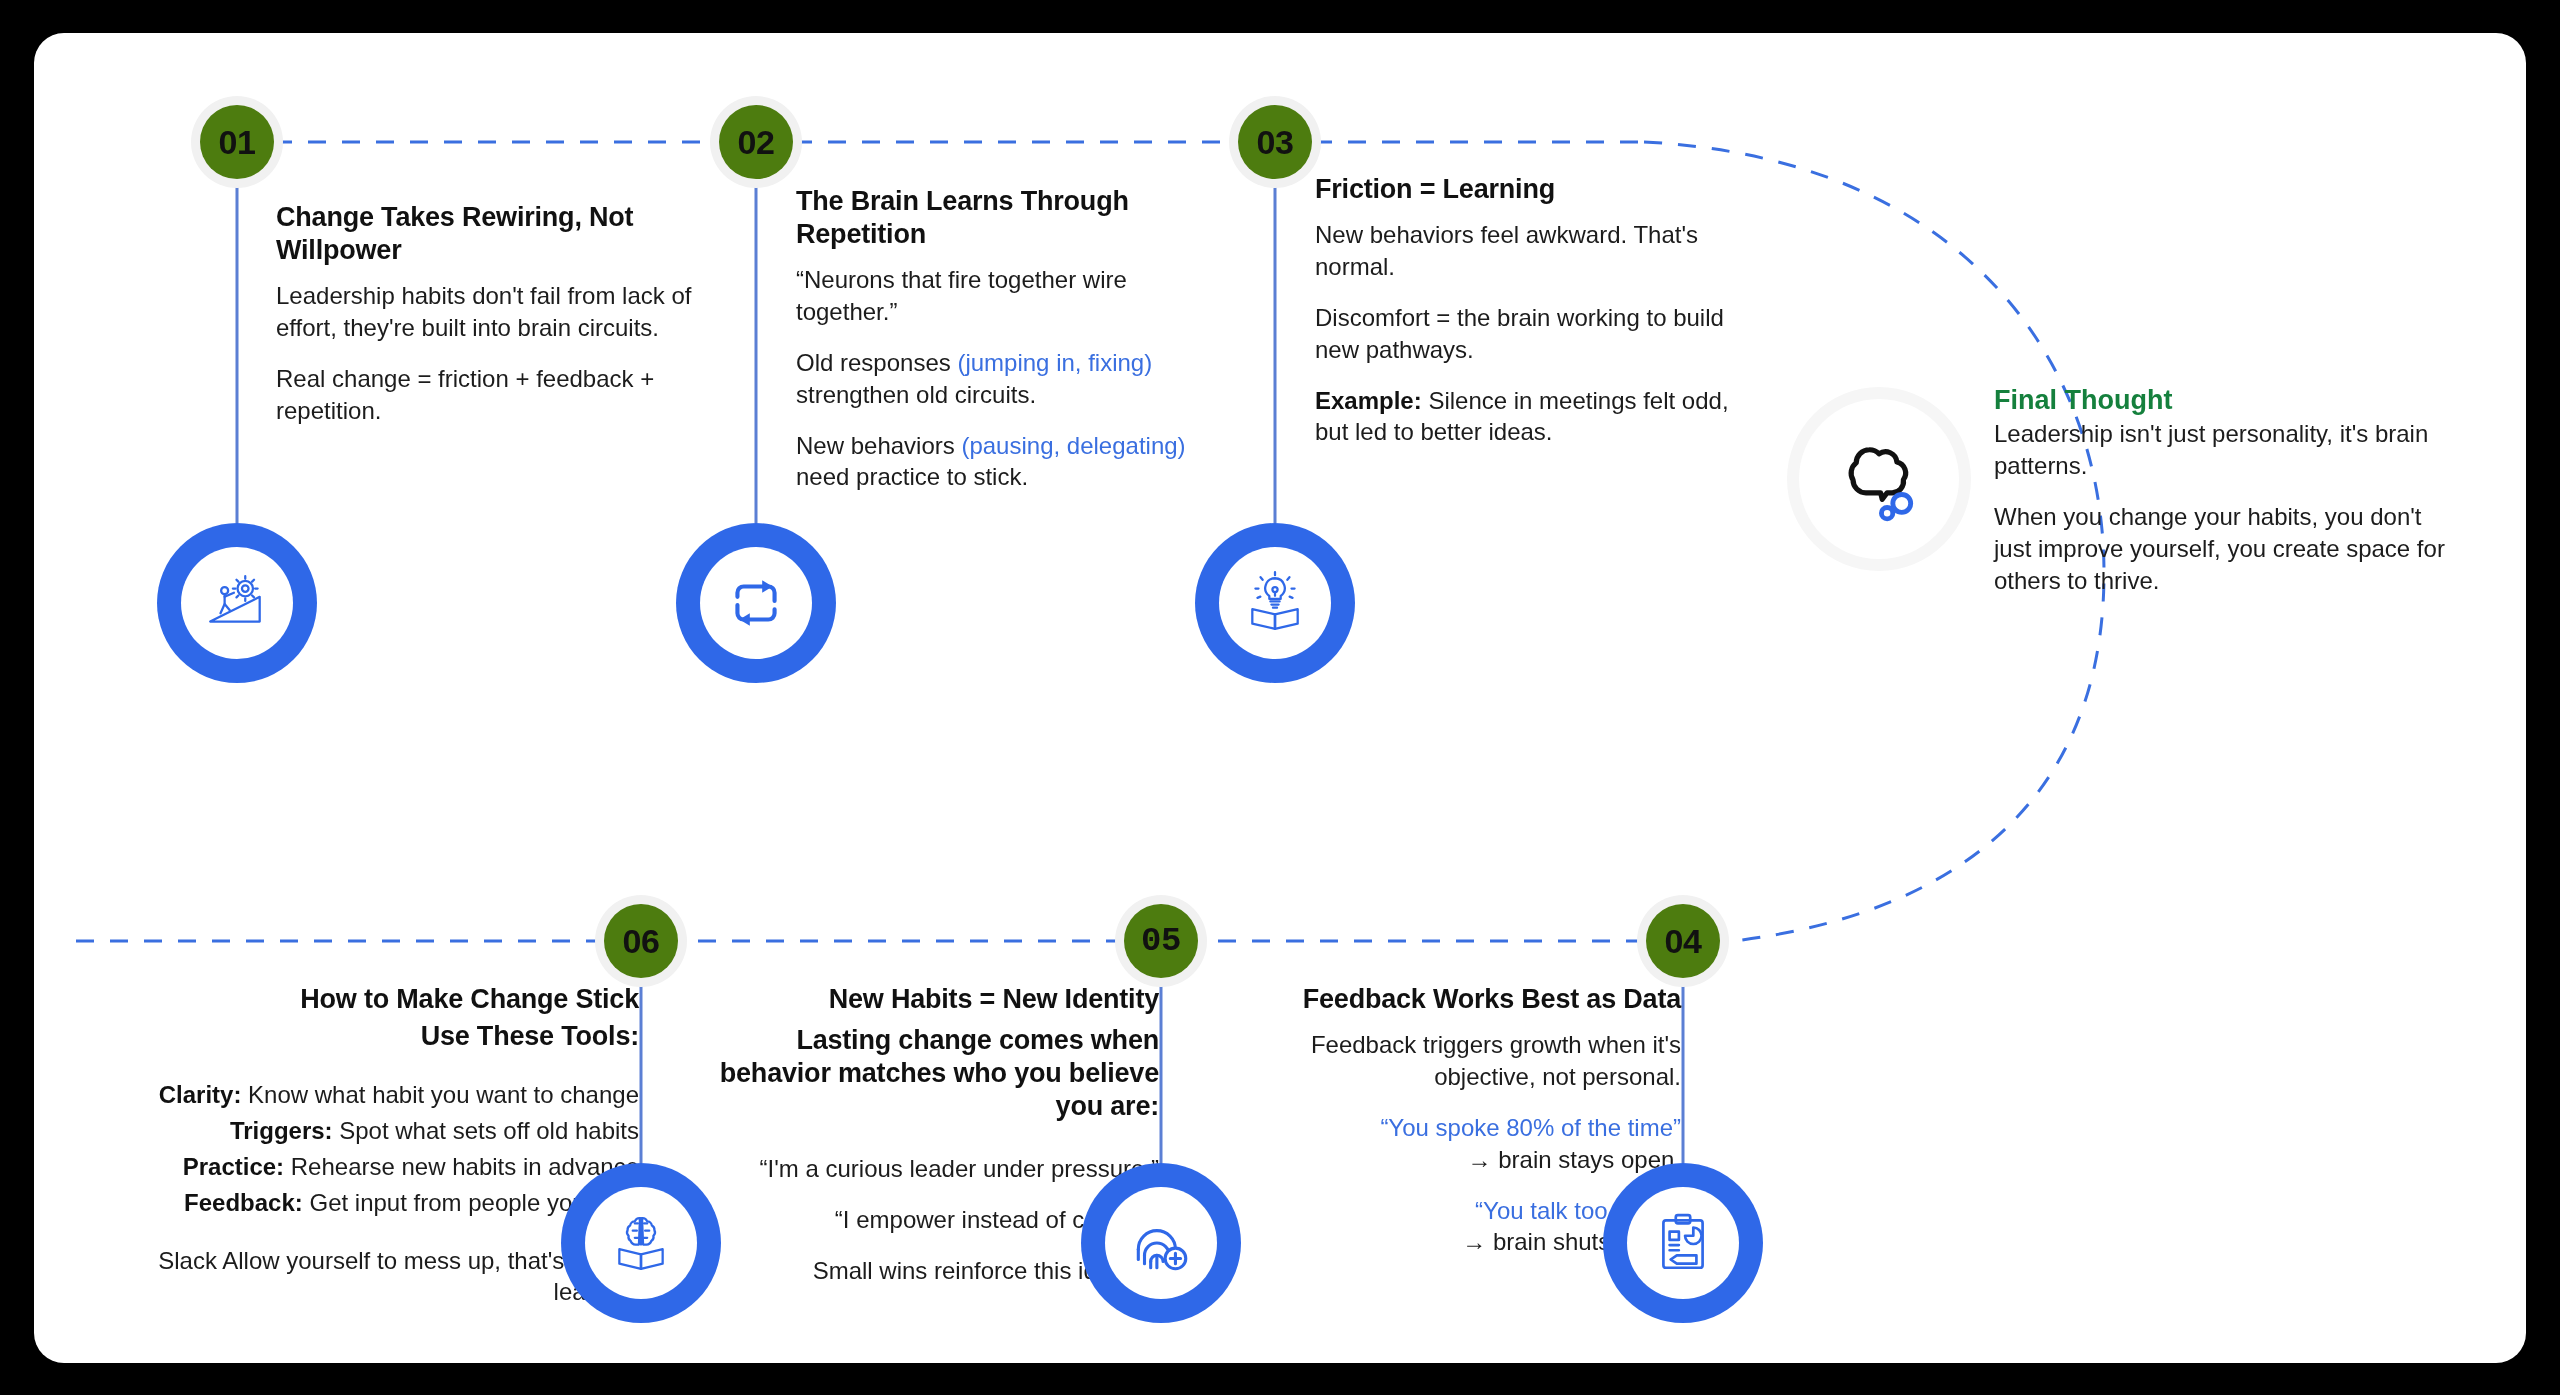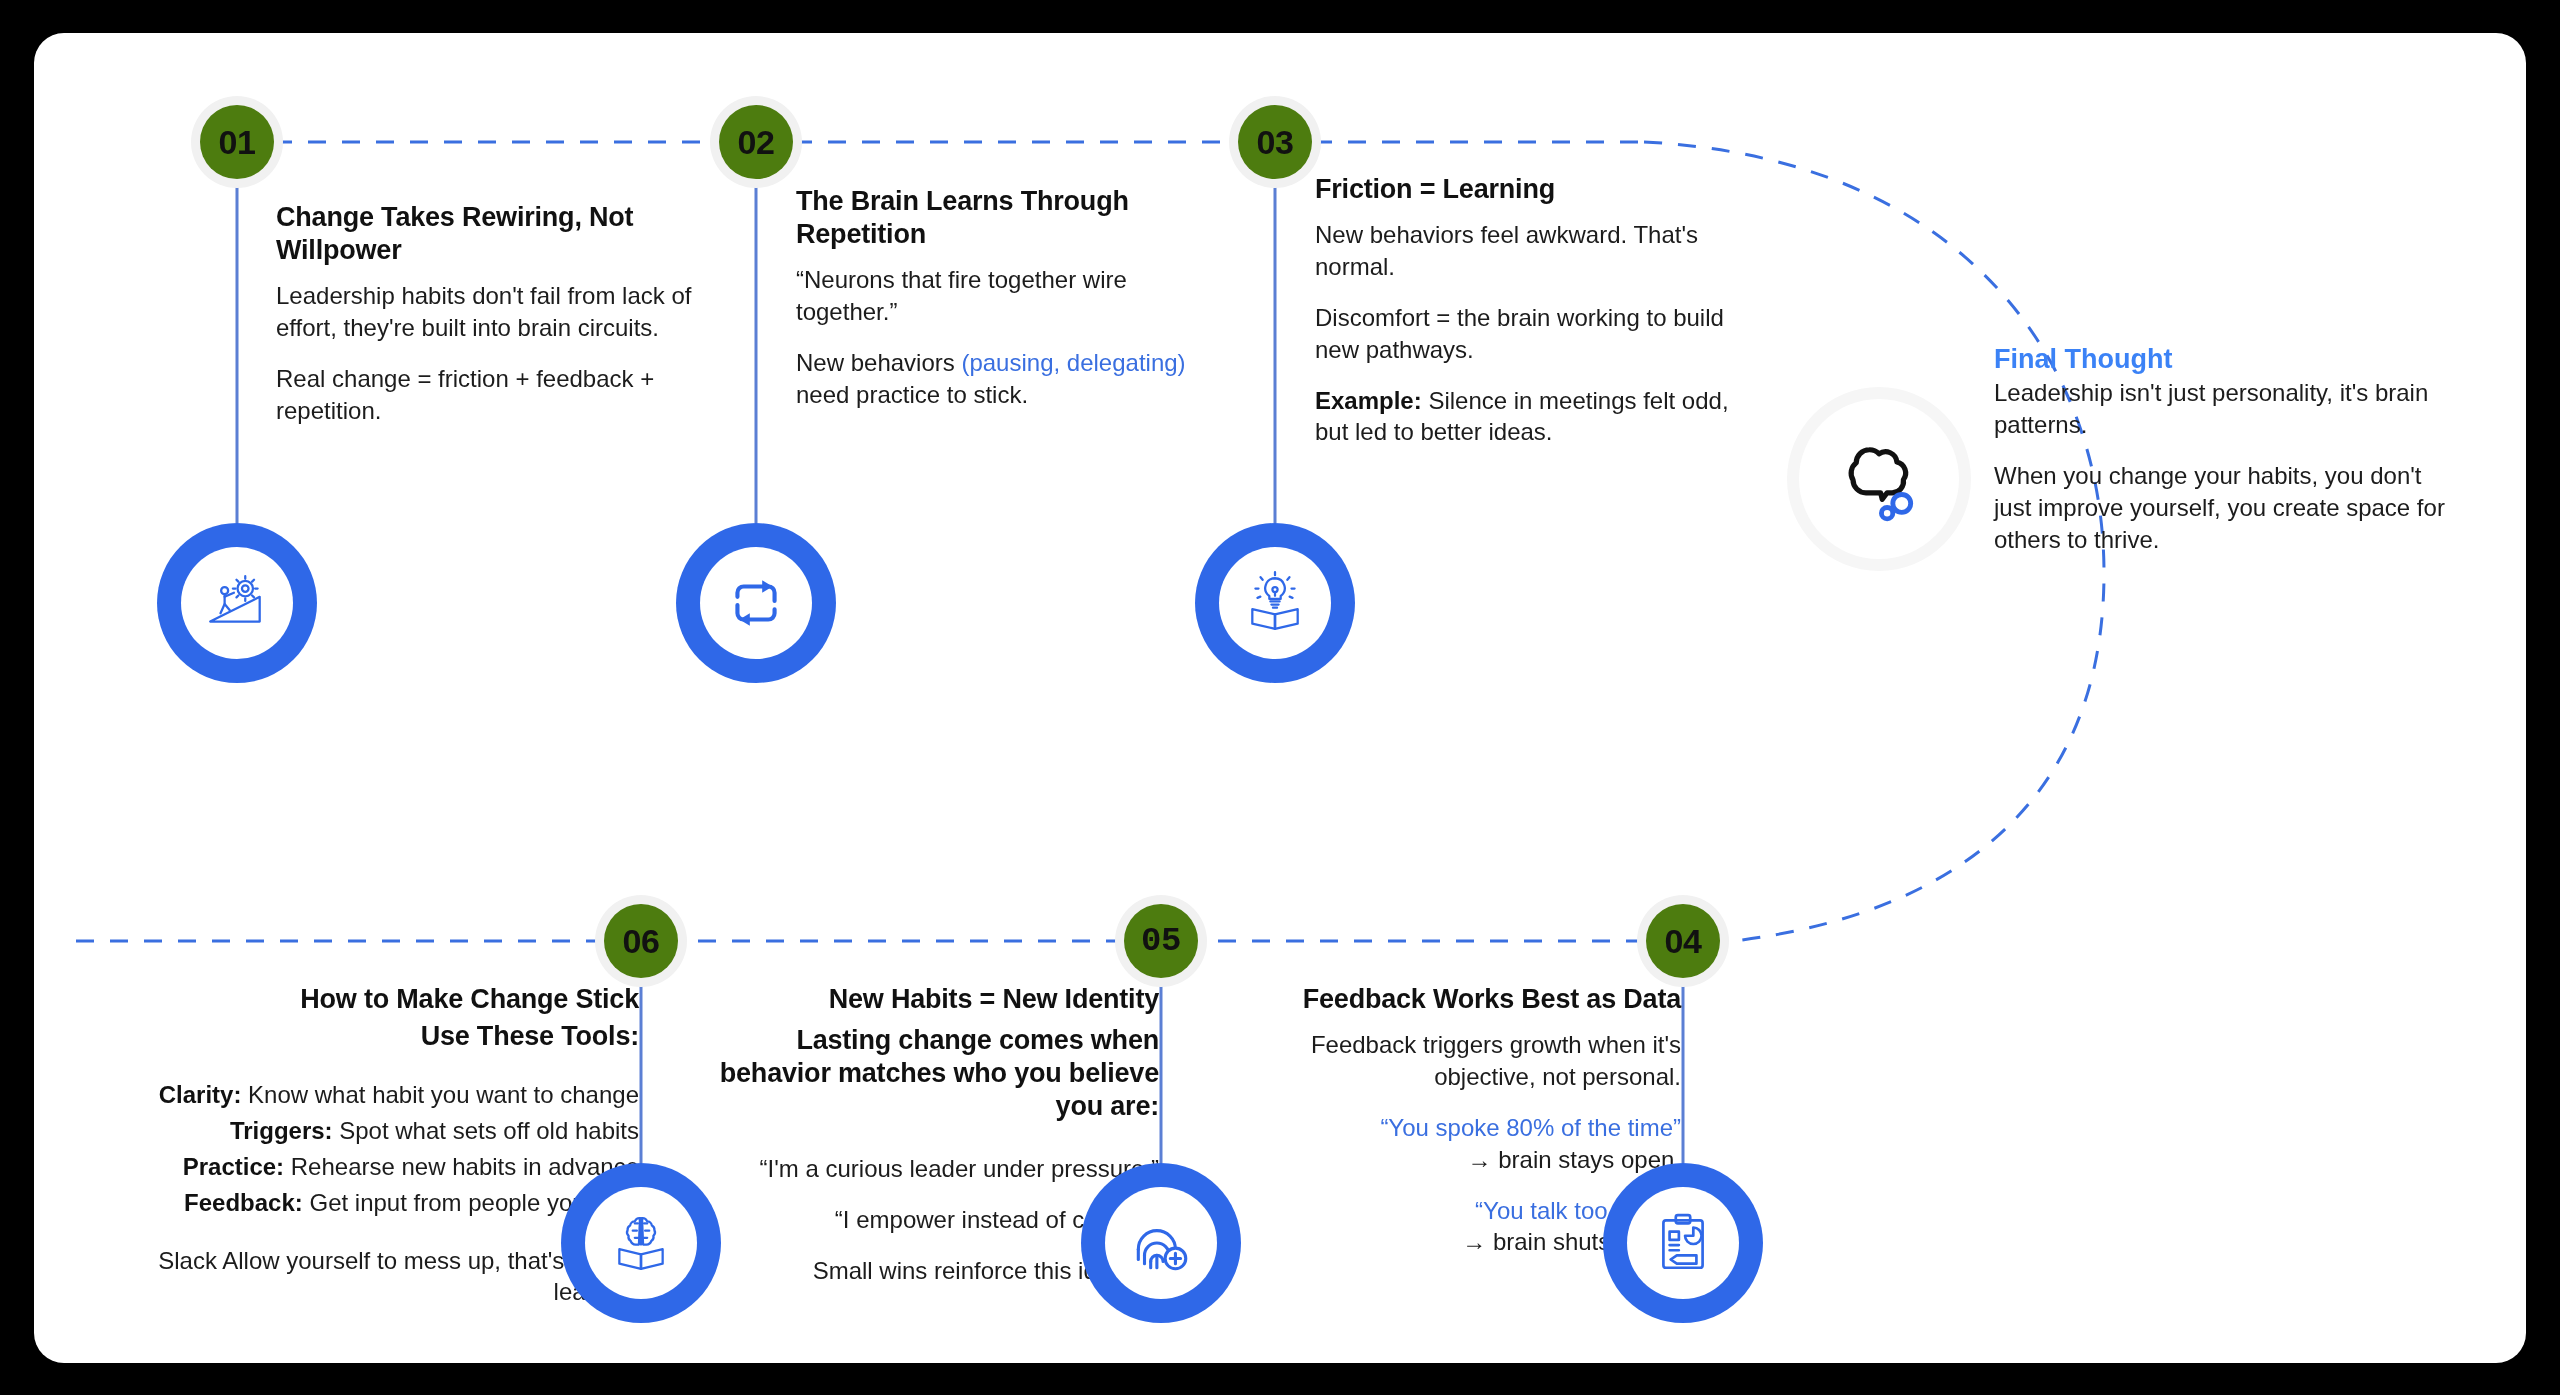--- a/index.html
+++ b/index.html
@@ -90,22 +90,22 @@
     width:160px; height:160px;
     border-radius:50%;
     background:#ffffff;
     box-shadow:0 0 0 12px #f6f6f6;
     display:flex; align-items:center; justify-content:center;
     z-index:7;
   }
   #final-bubble svg { width:104px; height:104px; display:block; }
   #final-text { position:absolute; z-index:5; width:470px; }
   #final-text .ft-title {
-    font-size:27px; font-weight:bold; color:#3b82f6;
-    line-height:1.2; margin-bottom:2px;
+    font-size:27px; font-weight:bold; color:#15803d;
+    line-height:1.2; margin-bottom:2px;margin-top:41px;
   }
   #final-text p {
     font-size:24px; color:#1c1c1c; line-height:1.33; margin-bottom:19px;
   }
   #final-text p:last-child { margin-bottom:0; }
 </style>
 </head>
 <body>
 
 <div id="stage">
@@ -142,20 +142,21 @@
 
     <div class="block" style="left:242px; top:168px; width:450px;">
       <h3>Change Takes Rewiring, Not Willpower</h3>
       <p>Leadership habits don't fail from lack of effort, they're built into brain circuits.</p>
       <p>Real change = friction + feedback + repetition.</p>
     </div>
 
     <div class="block" style="left:762px; top:152px; width:430px;">
       <h3>The Brain Learns Through Repetition</h3>
       <p>“Neurons that fire together wire together.”</p>
+      <p><span>Old responses </span><span class="accent">(jumping in, fixing)</span><span> strengthen old circuits.</span></p>
       <p><span>New behaviors </span><span class="accent">(pausing, delegating)</span><span> need practice to stick.</span></p>
     </div>
 
     <div class="block" style="left:1281px; top:140px; width:445px;">
       <h3>Friction = Learning</h3>
       <p>New behaviors feel awkward. That's normal.</p>
       <p>Discomfort = the brain working to build new pathways.</p>
       <p><span class="bold">Example:</span><span> Silence in meetings felt odd, but led to better ideas.</span></p>
     </div>
 

